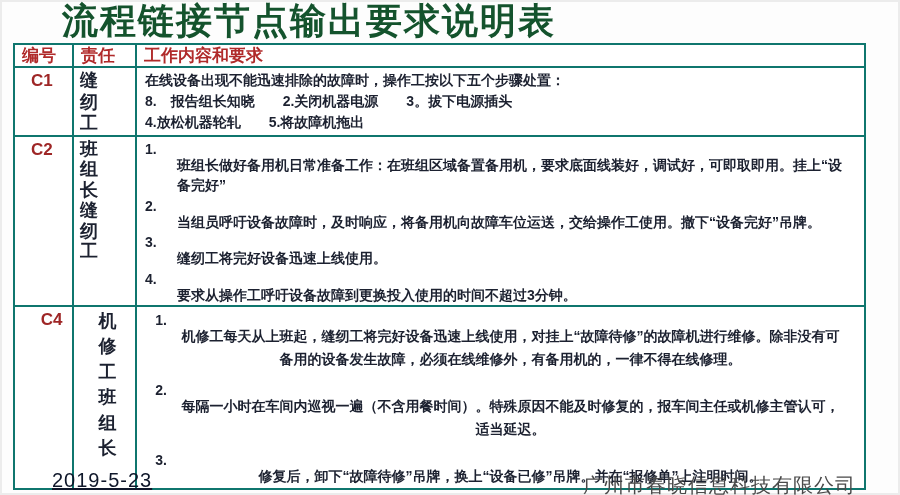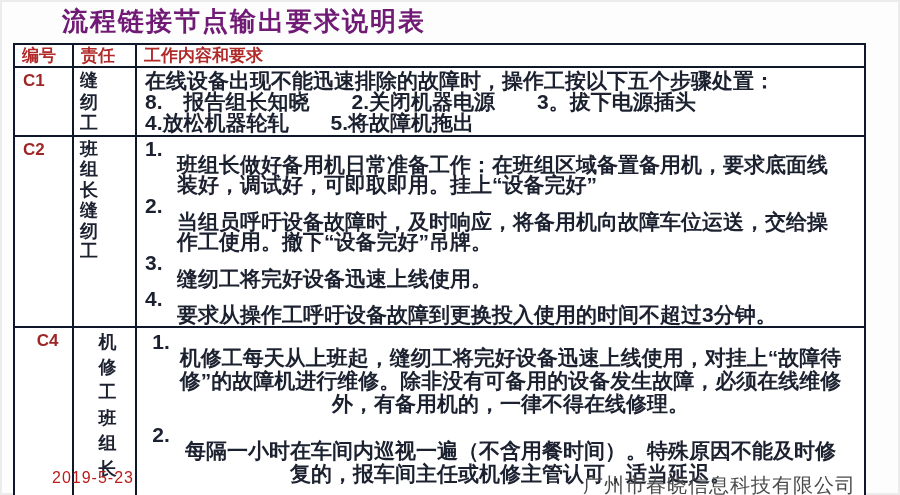--- a/index.html
+++ b/index.html
@@ -10,72 +10,72 @@
     position:relative;overflow:hidden;
     -webkit-font-smoothing:antialiased;
   }
   .photo-edge{
     position:absolute;inset:0;
     box-shadow:inset 0 0 0 2px #ececec;
     pointer-events:none;
   }
   .title{
     position:absolute;left:62px;top:0px;
-    font-size:26px;font-weight:bold;
-    color:#701a75;letter-spacing:2px;
+    font-size:36px;font-weight:bold;
+    color:#14532d;letter-spacing:2px;
     line-height:42px;white-space:nowrap;
   }
   table.req{
     position:absolute;left:13px;top:43px;
     width:853px;height:434px;
     border-collapse:collapse;table-layout:fixed;
     background:#ffffff;
   }
   table.req td,table.req th{
-    border:2px solid #0f172a;
+    border:2px solid #0f766e;
     vertical-align:top;
     overflow:hidden;
   }
   col.c-id{width:59px;}
   col.c-resp{width:63px;}
   tr.hdr{height:22px;}
   tr.hdr th{
     color:#b02a2a;font-weight:bold;font-size:17px;
     text-align:left;padding:0 0 0 7px;line-height:21px;
     white-space:nowrap;
   }
   td.id{
     color:#9e2626;font-weight:bold;font-size:17px;
-    padding:3px 0 0 8px;
+    padding:3px 0 0 16px;
   }
   td.resp{
     color:#1c2130;font-size:18px;font-weight:600;
     padding:2px 0 0 6px;white-space:pre-line;
   }
   td.content{
-    color:#1c2130;font-size:21px;font-weight:600;
+    color:#1c2130;font-size:14px;font-weight:600;
     padding:2px 20px 0 8px;
   }
   tr.r1{height:66px;} tr.r2{height:125px;} tr.r3{height:66px;} tr.r4{height:155px;text-align:center;}
   tr.r1 td.resp{line-height:21.5px;}
   tr.r2 td.resp{line-height:20.6px;}
   tr.r3 td.resp{line-height:21.5px;}
   tr.r4 td.resp{line-height:25.4px;}
   .line{line-height:21px;}
   .item{display:flex;}
   .item .num{flex:0 0 32px;font-weight:bold;}
   .item .txt{flex:1;margin-top:16px;}
   tr.r2 .item{line-height:20.5px;}
   tr.r3 .item{line-height:21px;}
   tr.r3 .item .num{flex-basis:26px;}
   tr.r4 .item{line-height:23px;margin-bottom:8px;}
   tr.r4 .item:last-child{margin-bottom:0;}
   .date{
     position:absolute;left:52px;top:469px;z-index:2;
-    font-size:16px;color:#b91c1c;letter-spacing:1px;
+    font-size:20px;color:#0f172a;letter-spacing:1px;text-decoration:underline;
   }
   .watermark{
     position:absolute;right:44px;top:472px;z-index:2;
     font-size:20px;color:#4a4a4a;letter-spacing:1px;
   }
 </style>
 </head>
 <body>
 
 <div class="photo-edge"></div>

